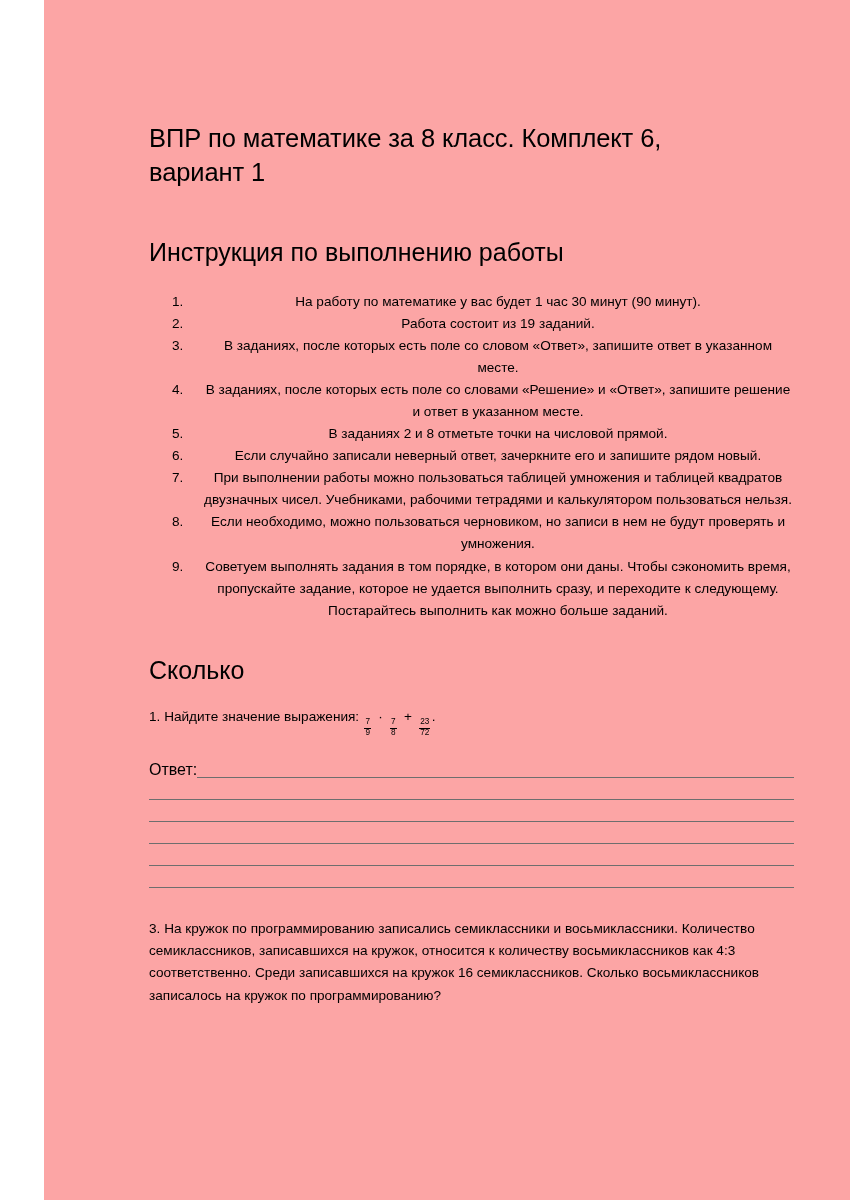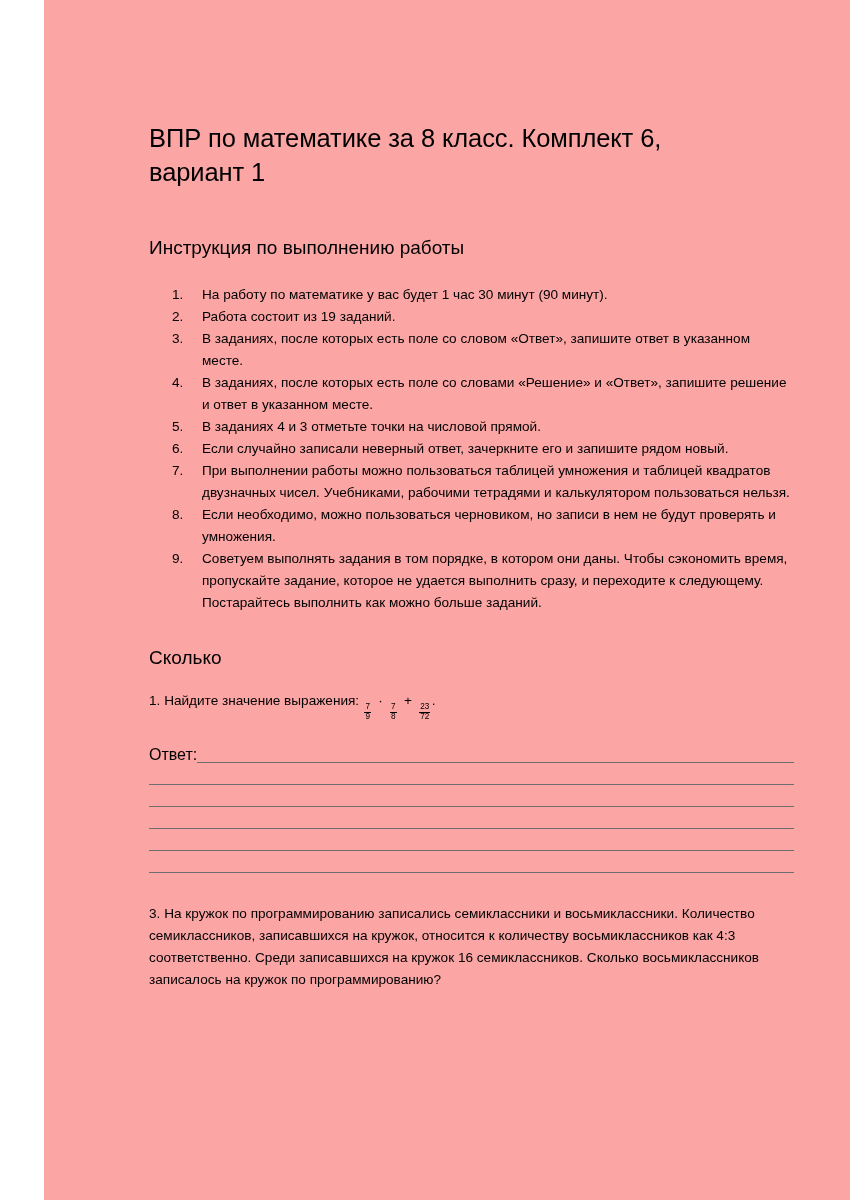--- a/index.html
+++ b/index.html
@@ -39,35 +39,36 @@
     font-weight: normal;
     line-height: 1.33;
     margin: 0 0 0 0;
     letter-spacing: -0.1px;
     color: #000;
     max-width: 600px;
   }
 
   
   .section-heading {
-    font-size: 19px;
+    font-size: 25px;
     font-weight: normal;
     line-height: 1.3;
     margin: 0;
     color: #000;
   }
   .instr-heading-wrap { margin-top: 46px; }
   .tasks-heading-wrap { margin-top: 32px; }
 
   
   .instr-list {
     margin: 23px 0 0 0;
     padding: 0;
     list-style: none;
     counter-reset: instr;
+    text-align: center;
   }
   .instr-list li {
     counter-increment: instr;
     position: relative;
     padding-left: 53px;
     font-size: 13.6px;
     line-height: 1.62;
     margin: 0 0 0 0;
     max-width: 600px;
   }
@@ -174,21 +175,21 @@
     <h1 class="doc-title">ВПР по математике за 8 класс. Комплект 6, вариант 1</h1>
 
     <div class="instr-heading-wrap">
       <h2 class="section-heading">Инструкция по выполнению работы</h2>
 
       <ol class="instr-list">
         <li>На работу по математике у вас будет 1 час 30 минут (90 минут).</li>
         <li>Работа состоит из 19 заданий.</li>
         <li>В заданиях, после которых есть поле со словом «Ответ», запишите ответ в указанном месте.</li>
         <li>В заданиях, после которых есть поле со словами «Решение» и «Ответ», запишите решение и ответ в указанном месте.</li>
-        <li>В заданиях 4 и 3 отметьте точки на числовой прямой.</li>
+        <li>В заданиях 2 и 8 отметьте точки на числовой прямой.</li>
         <li>Если случайно записали неверный ответ, зачеркните его и запишите рядом новый.</li>
         <li>При выполнении работы можно пользоваться таблицей умножения и таблицей квадратов двузначных чисел. Учебниками, рабочими тетрадями и калькулятором пользоваться нельзя.</li>
         <li>Если необходимо, можно пользоваться черновиком, но записи в нем не будут проверять и умножения.</li>
         <li>Советуем выполнять задания в том порядке, в котором они даны. Чтобы сэкономить время, пропускайте задание, которое не удается выполнить сразу, и переходите к следующему. Постарайтесь выполнить как можно больше заданий.</li>
       </ol>
     </div>
 
     <div class="tasks-heading-wrap">
       <h2 class="section-heading">Сколько</h2>
 

